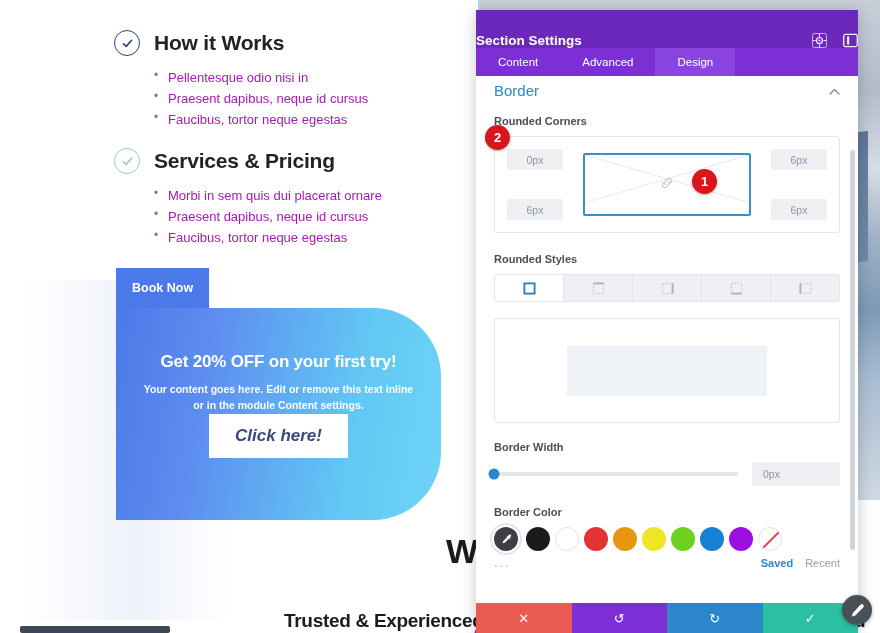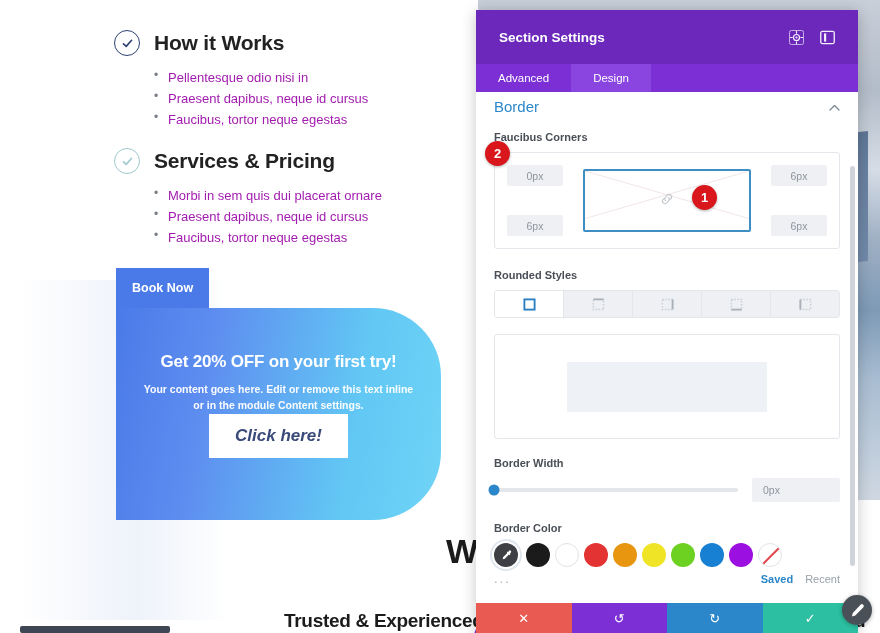--- a/index.html
+++ b/index.html
@@ -106,22 +106,22 @@
 
   
   .panel {
     position:absolute; left:476px; top:10px; width:382px; height:623px;
     background:#fff;
     box-shadow: 0 2px 14px rgba(0,0,0,.22);
     display:flex; flex-direction:column;
     overflow:hidden;
   }
   .panel-header {
-    height:54px; background:#6c28bb; color:#fff;
-    display:flex; align-items:center; padding:0 23px;
+    height:38px; background:#6c28bb; color:#fff;
+    display:flex; align-items:flex-end; padding:0 0;
     flex:0 0 auto;
   }
   .panel-title { font-size:13.5px; font-weight:700; flex:1; }
   .panel-header-icons { display:flex; gap:16px; align-items:center; }
   .hicon { width:15px; height:15px; opacity:.92; cursor:pointer; }
 
   .panel-tabs {
     height:28px; background:#7b2fd4; display:flex; flex:0 0 auto;
   }
   .ptab {
@@ -341,36 +341,37 @@
         <span class="hicon">
           <svg width="15" height="15" viewBox="0 0 16 16">
             <rect x="0.8" y="1.5" width="14.4" height="13" rx="1.6" fill="none" stroke="#ffffff" stroke-width="1.4"></rect>
             <rect x="4.3" y="3.6" width="2.3" height="8.8" fill="#ffffff"></rect>
           </svg>
         </span>
       </div>
     </div>
 
     <div class="panel-tabs">
+      <div class="ptab">Content</div>
       <div class="ptab">Advanced</div>
       <div class="ptab active">Design</div>
     </div>
 
     <div class="panel-body">
 
       <div class="section-head">
         <div class="section-title">Border</div>
         <span class="chev">
           <svg width="11" height="7" viewBox="0 0 11 7">
               <path d="M1 6 L5.5 1.5 L10 6" stroke="#7c8794" stroke-width="1.3" fill="none" stroke-linecap="round" stroke-linejoin="round"></path>
             </svg>
         </span>
       </div>
 
-      <div class="field-label">Faucibus Corners</div>
+      <div class="field-label">Rounded Corners</div>
 
       <div class="corners-box">
         <div class="badge badge-2">2</div>
 
         <div class="corner-input c-tl">0px</div>
         <div class="corner-input c-tr">6px</div>
         <div class="corner-input c-bl">6px</div>
         <div class="corner-input c-br">6px</div>
 
         <div class="corner-preview">

